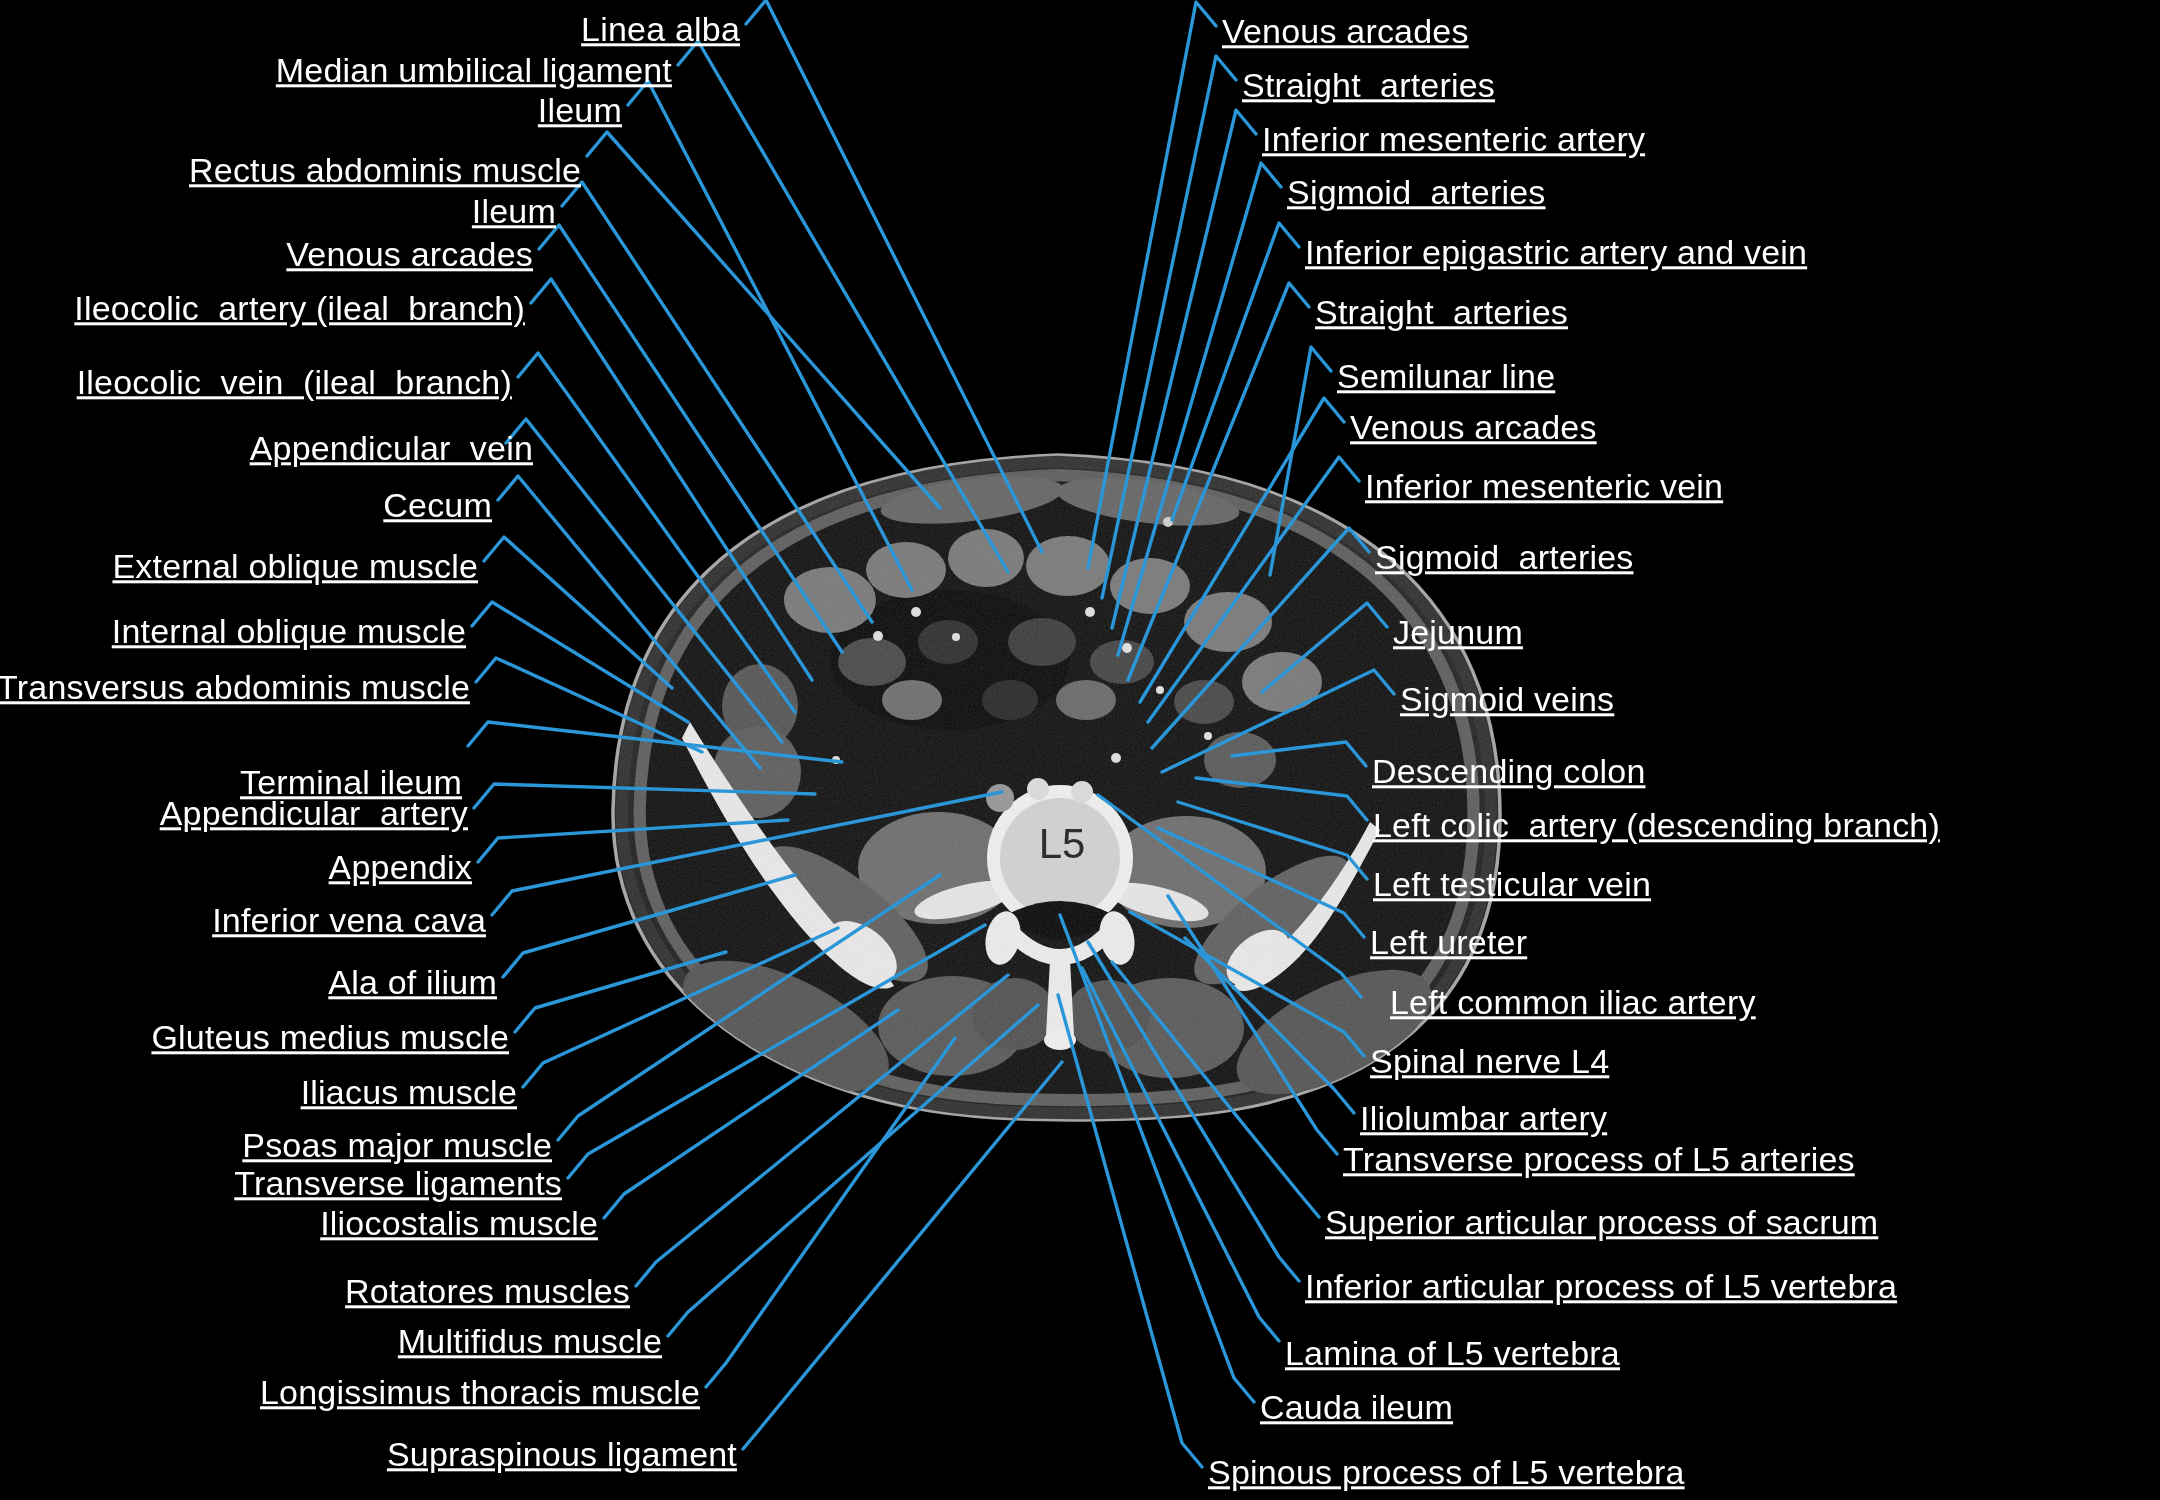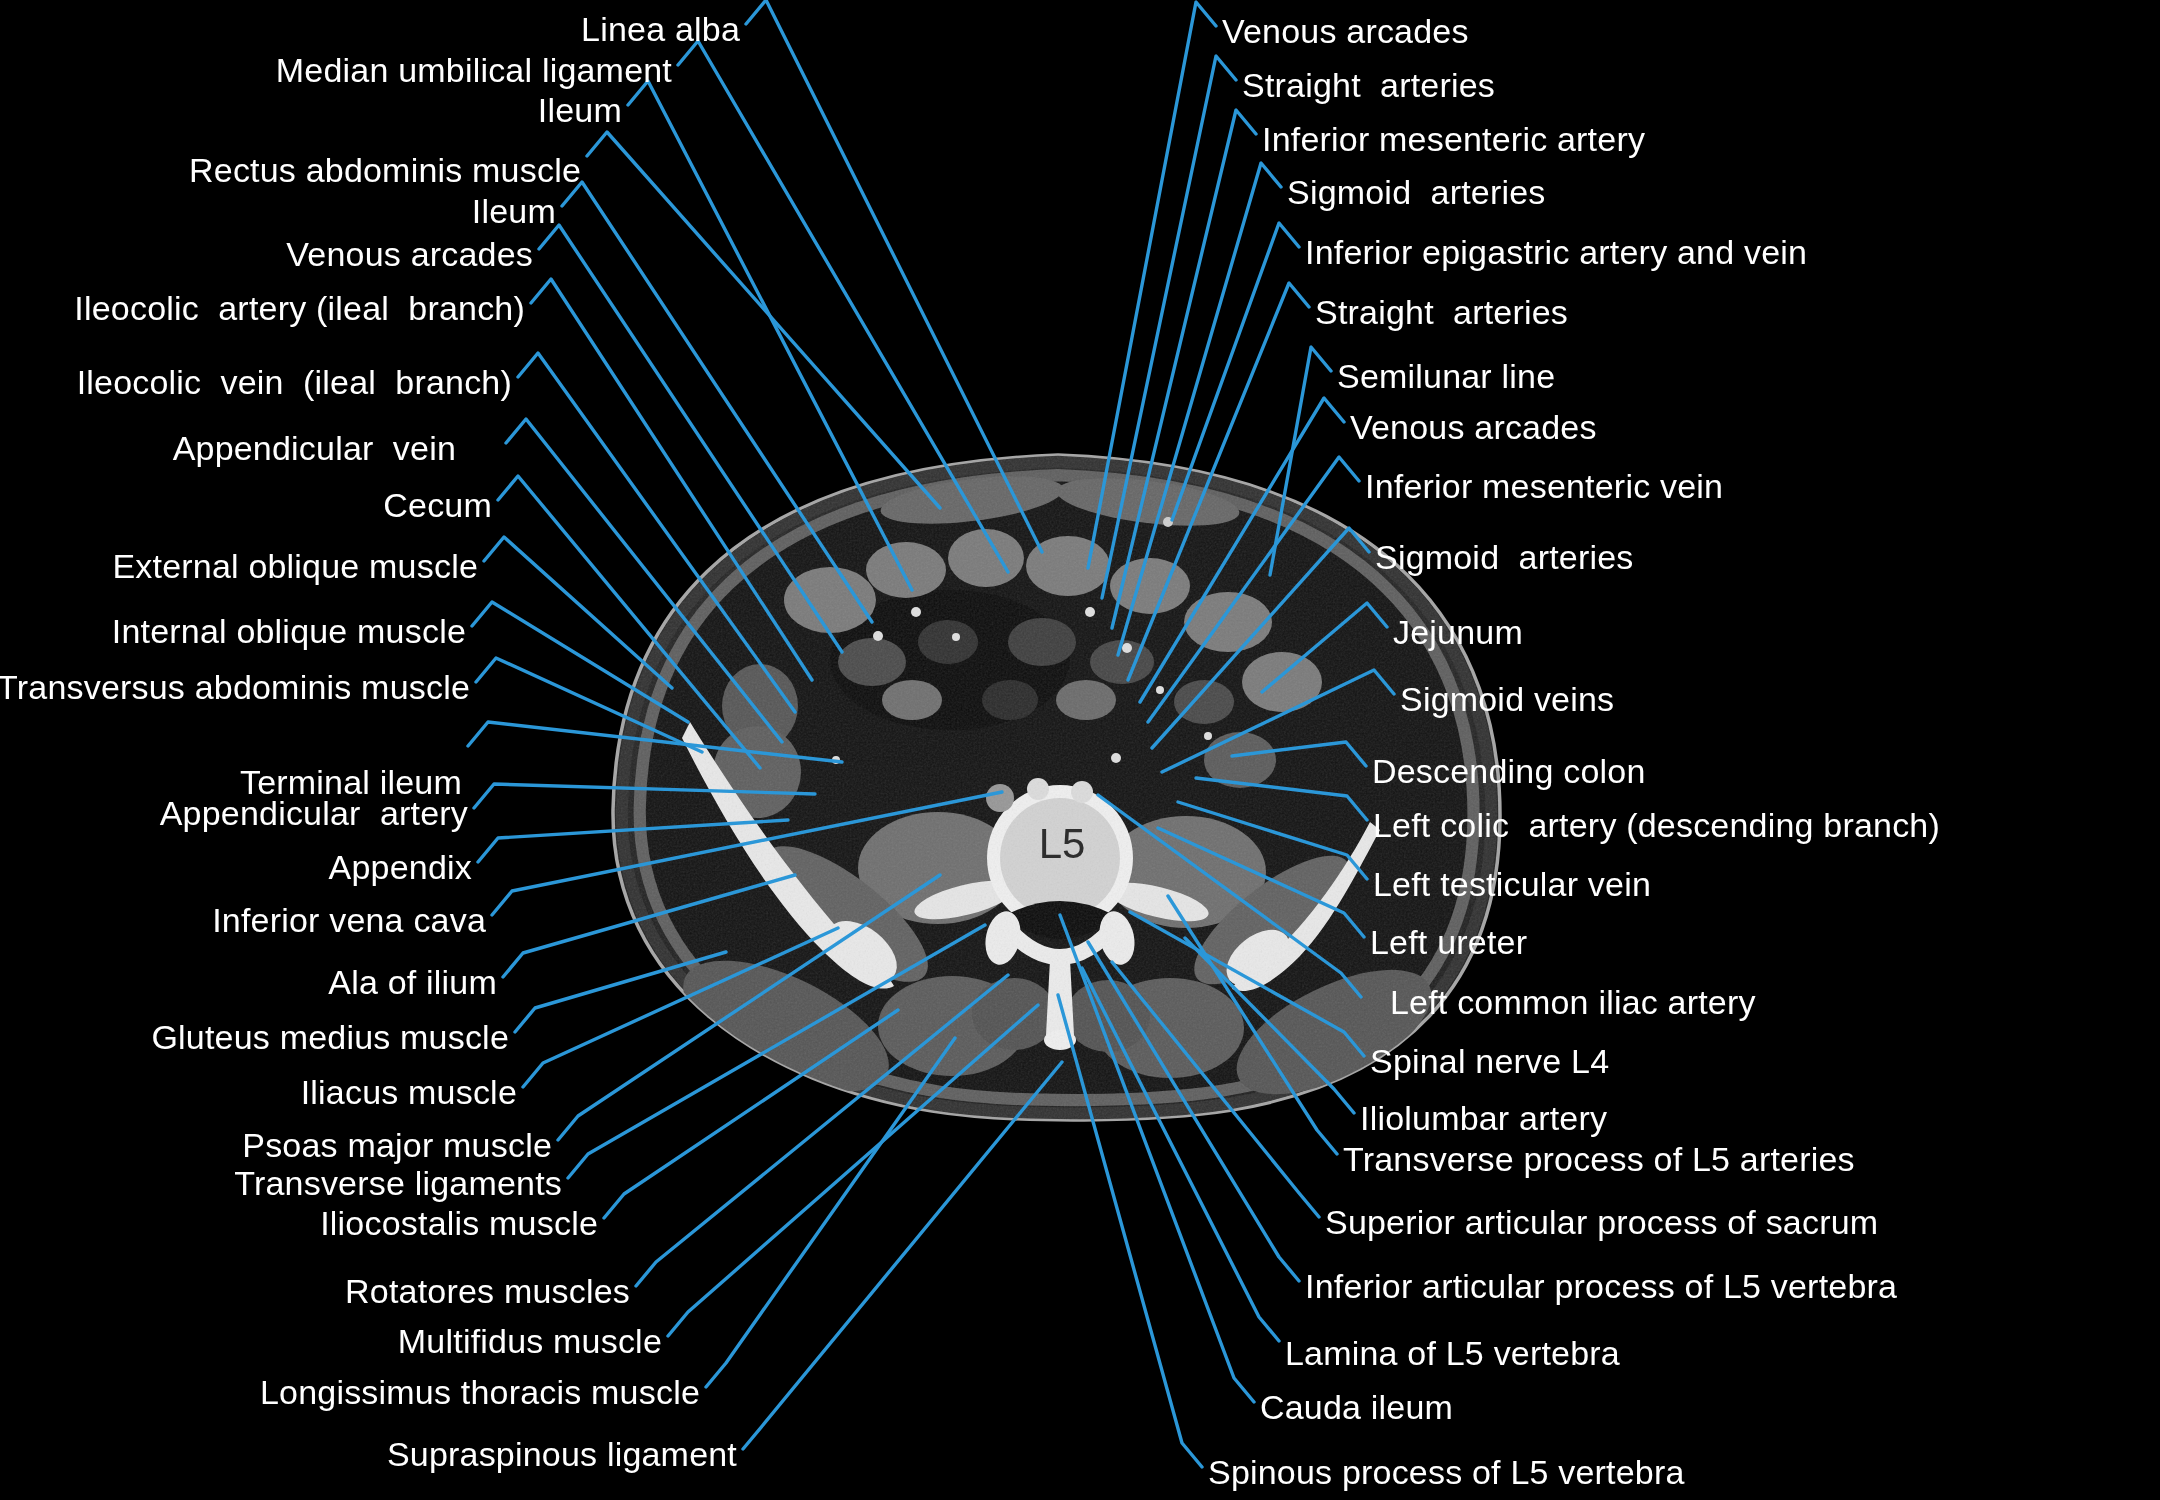--- a/index.html
+++ b/index.html
@@ -12,20 +12,21 @@
   }
   #scene{position:absolute;left:0;top:0;}
   #labels .label{
     position:absolute;
     color:var(--text-color,#fff);
     font-size:34px;
     line-height:1.1;
     white-space:pre;
     transform:translateY(-50%);
     letter-spacing:0.2px;
+    text-decoration:underline;
   }
   #leaderLines polyline{
     fill:none;
     stroke:var(--line-color,#2b97d8);
     stroke-width:3.4;
     stroke-linejoin:round;
     stroke-linecap:round;
   }
   #vertebraLabel{
     font-family:"Liberation Sans",sans-serif;
@@ -205,21 +206,21 @@
 
   <div id="labels">
       <div class="label left" style="right: 1420px; top: 30px;">Linea alba</div>
       <div class="label left" style="right: 1488px; top: 71px;">Median umbilical ligament</div>
       <div class="label left" style="right: 1538px; top: 111px;">Ileum</div>
       <div class="label left" style="right: 1579px; top: 162px; margin-top: 9px;">Rectus abdominis muscle</div>
       <div class="label left" style="right: 1604px; top: 212px;">Ileum</div>
       <div class="label left" style="right: 1627px; top: 255px;">Venous arcades</div>
       <div class="label left" style="right: 1635px; top: 309px;">Ileocolic  artery (ileal  branch)</div>
       <div class="label left" style="right: 1648px; top: 383px;">Ileocolic  vein  (ileal  branch)</div>
-      <div class="label left" style="right: 1704px; top: 449px;">Appendicular  vein</div>
+      <div class="label left" style="right: 1627px; top: 449px;">Appendicular  vein</div>
       <div class="label left" style="right: 1668px; top: 506px;">Cecum</div>
       <div class="label left" style="right: 1682px; top: 567px;">External oblique muscle</div>
       <div class="label left" style="right: 1694px; top: 632px;">Internal oblique muscle</div>
       <div class="label left" style="right: 1690px; top: 688px;">Transversus abdominis muscle</div>
       <div class="label left" style="right: 1698px; top: 752px; margin-top: 31px;">Terminal ileum</div>
       <div class="label left" style="right: 1692px; top: 814px;">Appendicular  artery</div>
       <div class="label left" style="right: 1688px; top: 868px;">Appendix</div>
       <div class="label left" style="right: 1674px; top: 921px;">Inferior vena cava</div>
       <div class="label left" style="right: 1663px; top: 983px;">Ala of ilium</div>
       <div class="label left" style="right: 1651px; top: 1038px;">Gluteus medius muscle</div>

